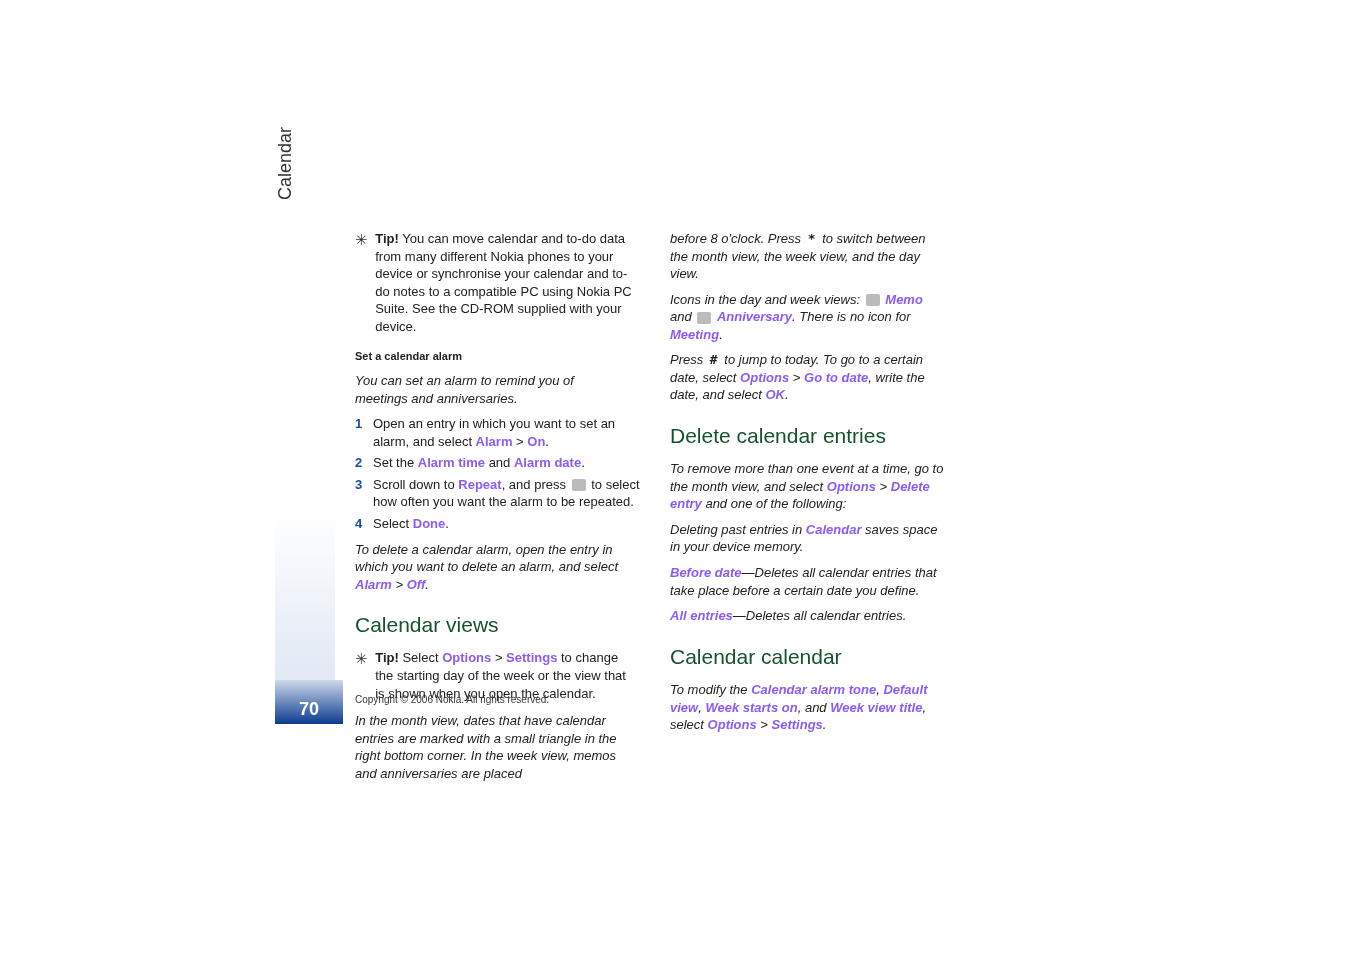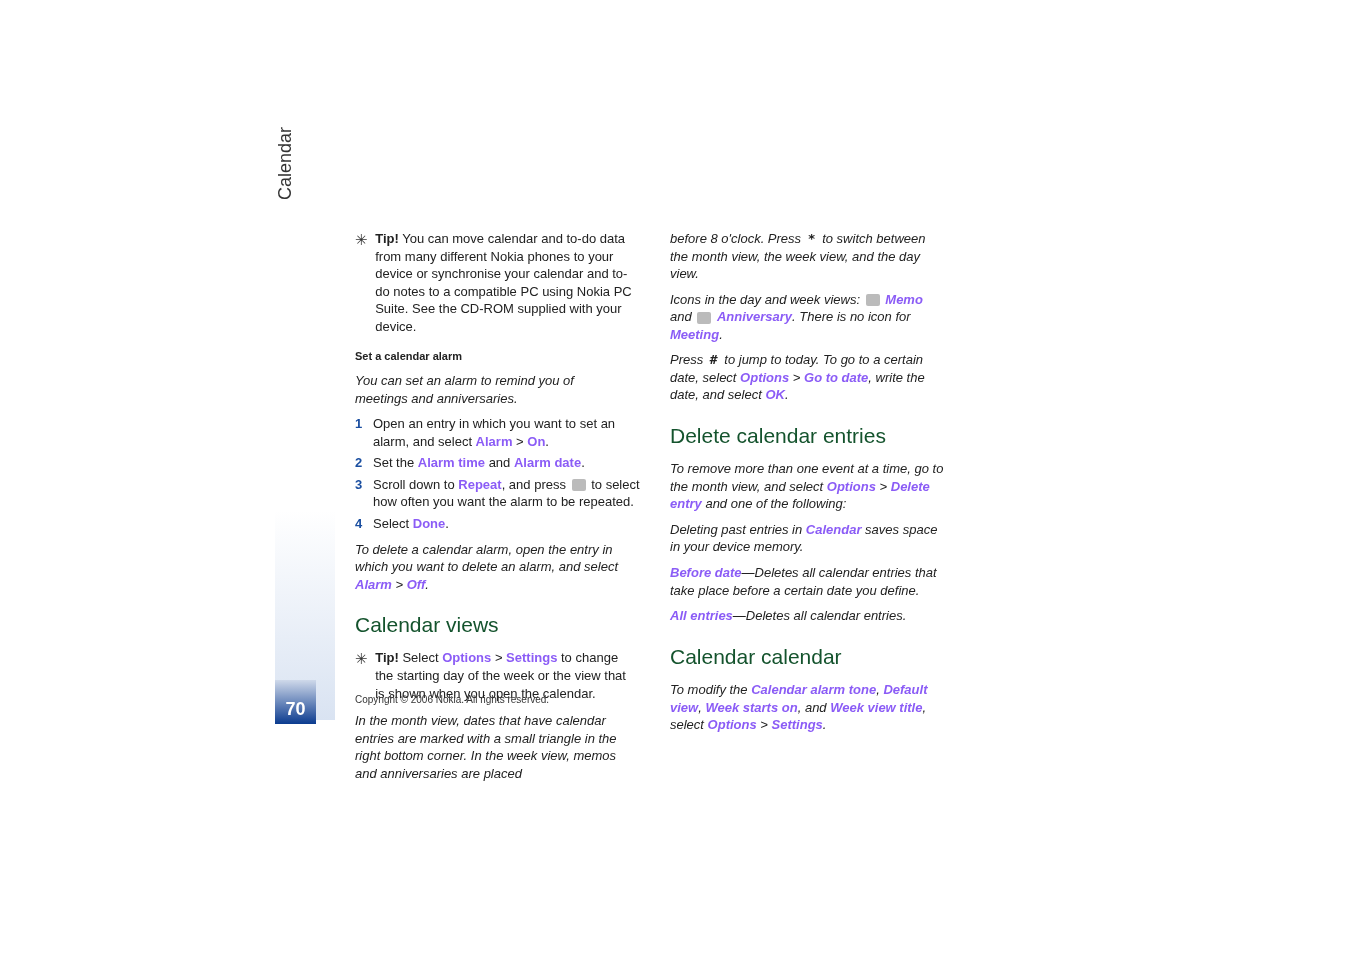--- a/index.html
+++ b/index.html
@@ -27,21 +27,21 @@
     transform: rotate(-90deg);
     transform-origin: left top;
     font-size: 18px;
     color: #333;
     white-space: nowrap;
   }
   .page-block {
     position: absolute;
     left: 0;
     top: 520px;
-    width: 41px;
+    width: 68px;
     height: 40px;
     background: linear-gradient(to bottom, #cfd9ea, #0b3b8f);
     color: #fff;
     display: flex;
     align-items: flex-end;
     justify-content: center;
     padding-bottom: 4px;
     font-size: 18px;
     font-weight: bold;
   }

